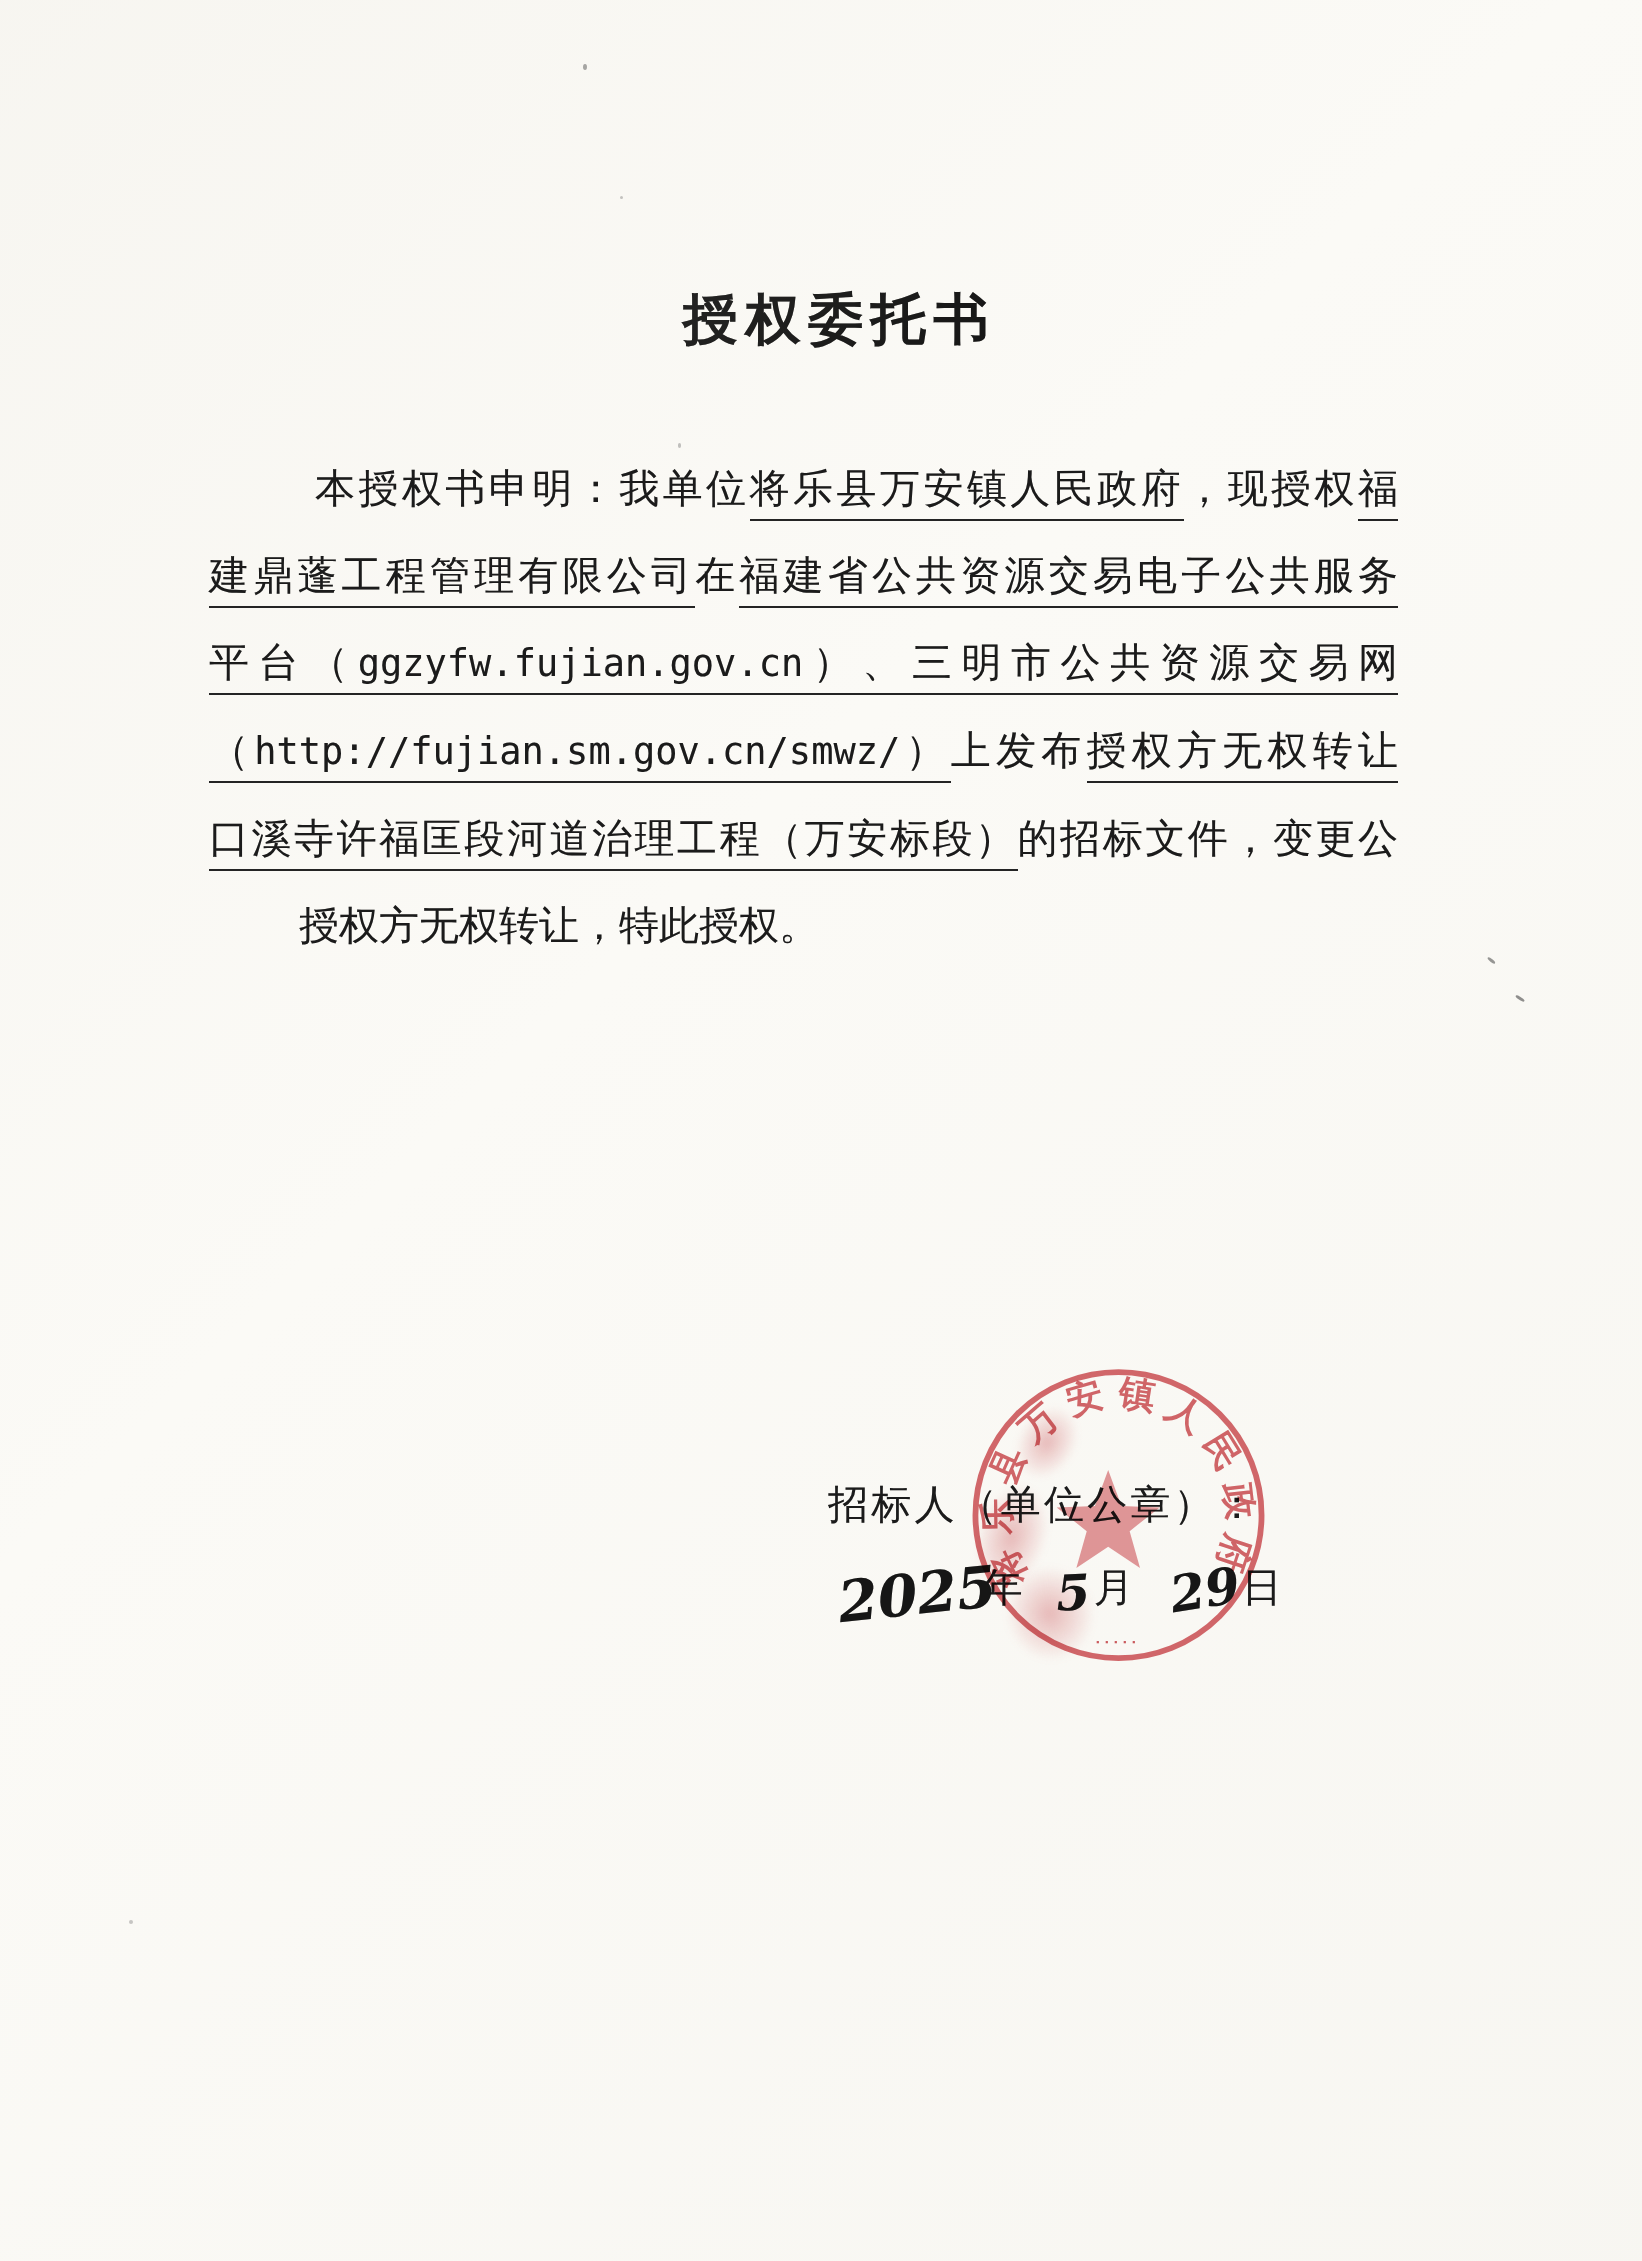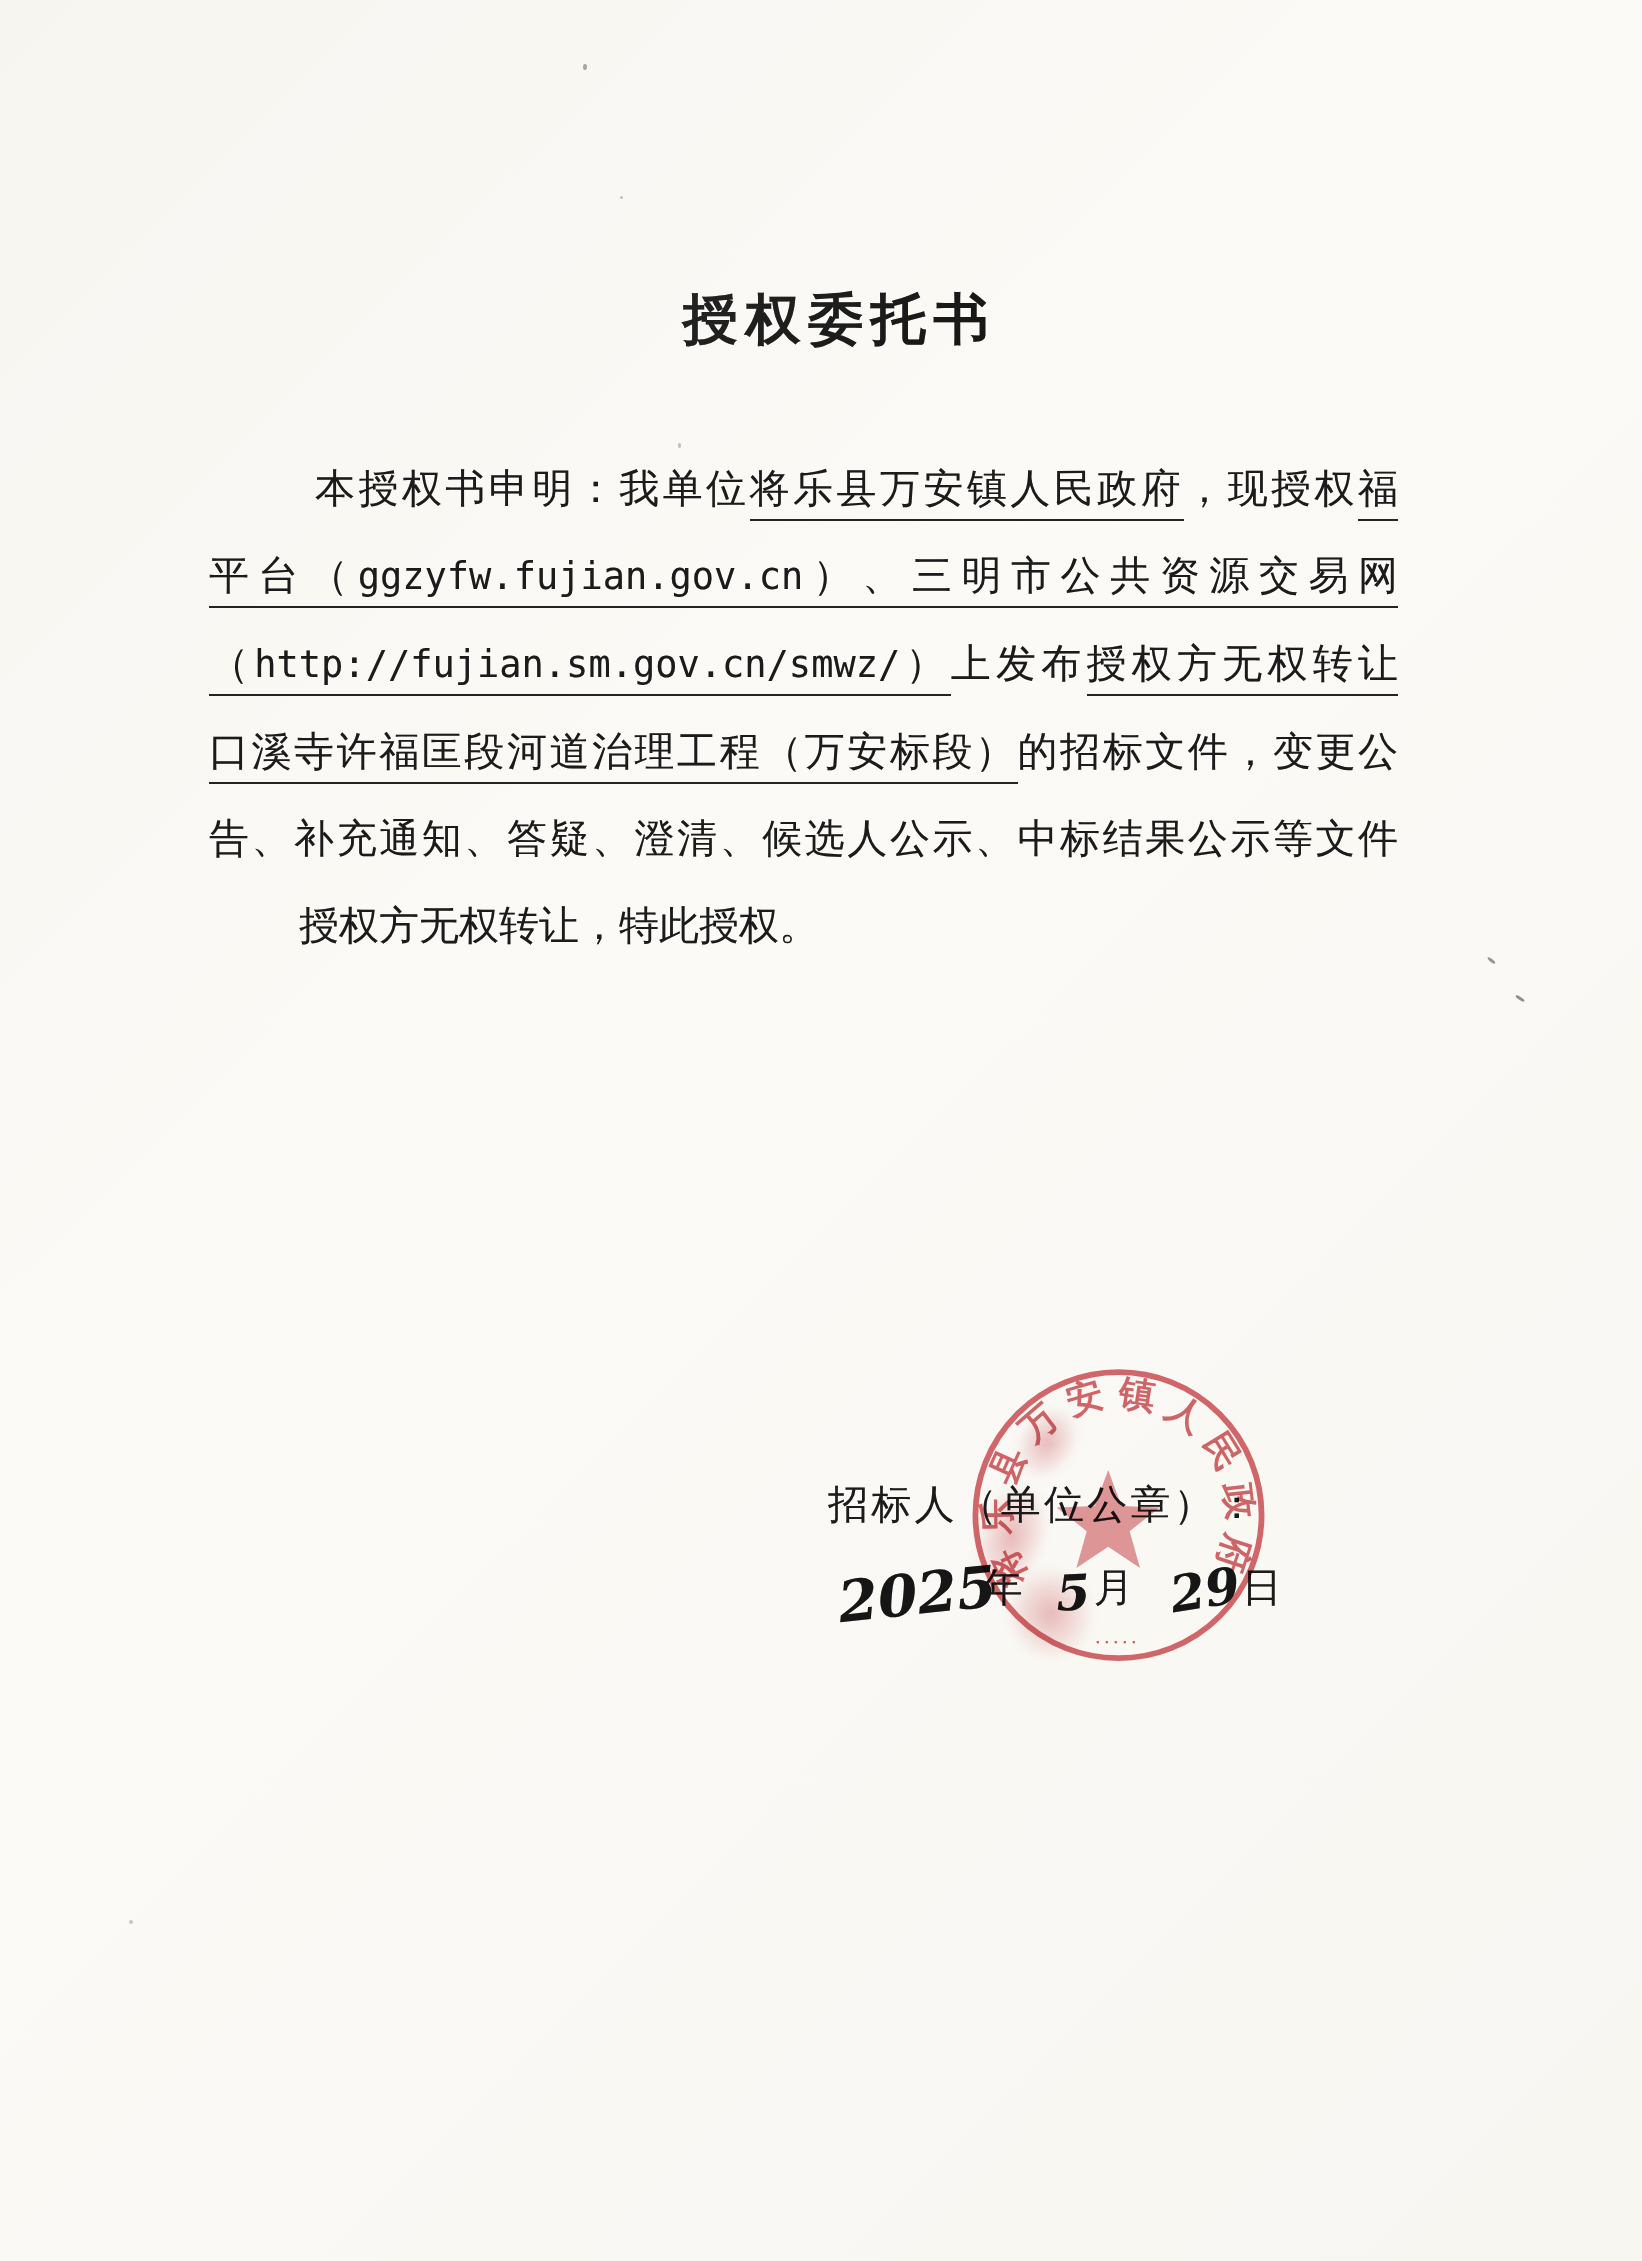--- a/index.html
+++ b/index.html
@@ -68,24 +68,24 @@
 </style>
 </head>
 <body>
 
 <div class="page">
 
   <div class="doc-title">授权委托书</div>
 
   <div class="body-par">
       <div class="bline indent"><span>本授权书申明：我单位</span><span class="u">将乐县万安镇人民政府</span><span>，现授权</span><span class="u">福</span></div>
+      <div class="bline"><span class="u">建鼎蓬工程管理有限公司</span><span>在</span><span class="u">福建省公共资源交易电子公共服务</span></div>
       <div class="bline"><span class="u">平台（</span><span class="u latin">ggzyfw.fujian.gov.cn</span><span class="u">）、三明市公共资源交易网</span></div>
       <div class="bline"><span class="u">（</span><span class="u latin">http://fujian.sm.gov.cn/smwz/</span><span class="u">）</span><span>上发布</span><span class="u">授权方无权转让</span></div>
       <div class="bline"><span class="u">口溪寺许福匡段河道治理工程（万安标段）</span><span>的招标文件，变更公</span></div>
-      <div class="bline"><span>告、补充通知、答疑、澄清、候选人公示、中标结果公示等文件</span></div>
       <div class="bline noj"><span>授权方无权转让，特此授权。</span></div>
     </div>
 
   <div class="sig-label">招标人（单位公章）：</div>
 
   <div class="date-row">
     <span class="hw hw-year">2025</span>
       <span class="printed-date">年</span>
       <span class="hw hw-month">5</span>
       <span class="printed-date">月</span>

